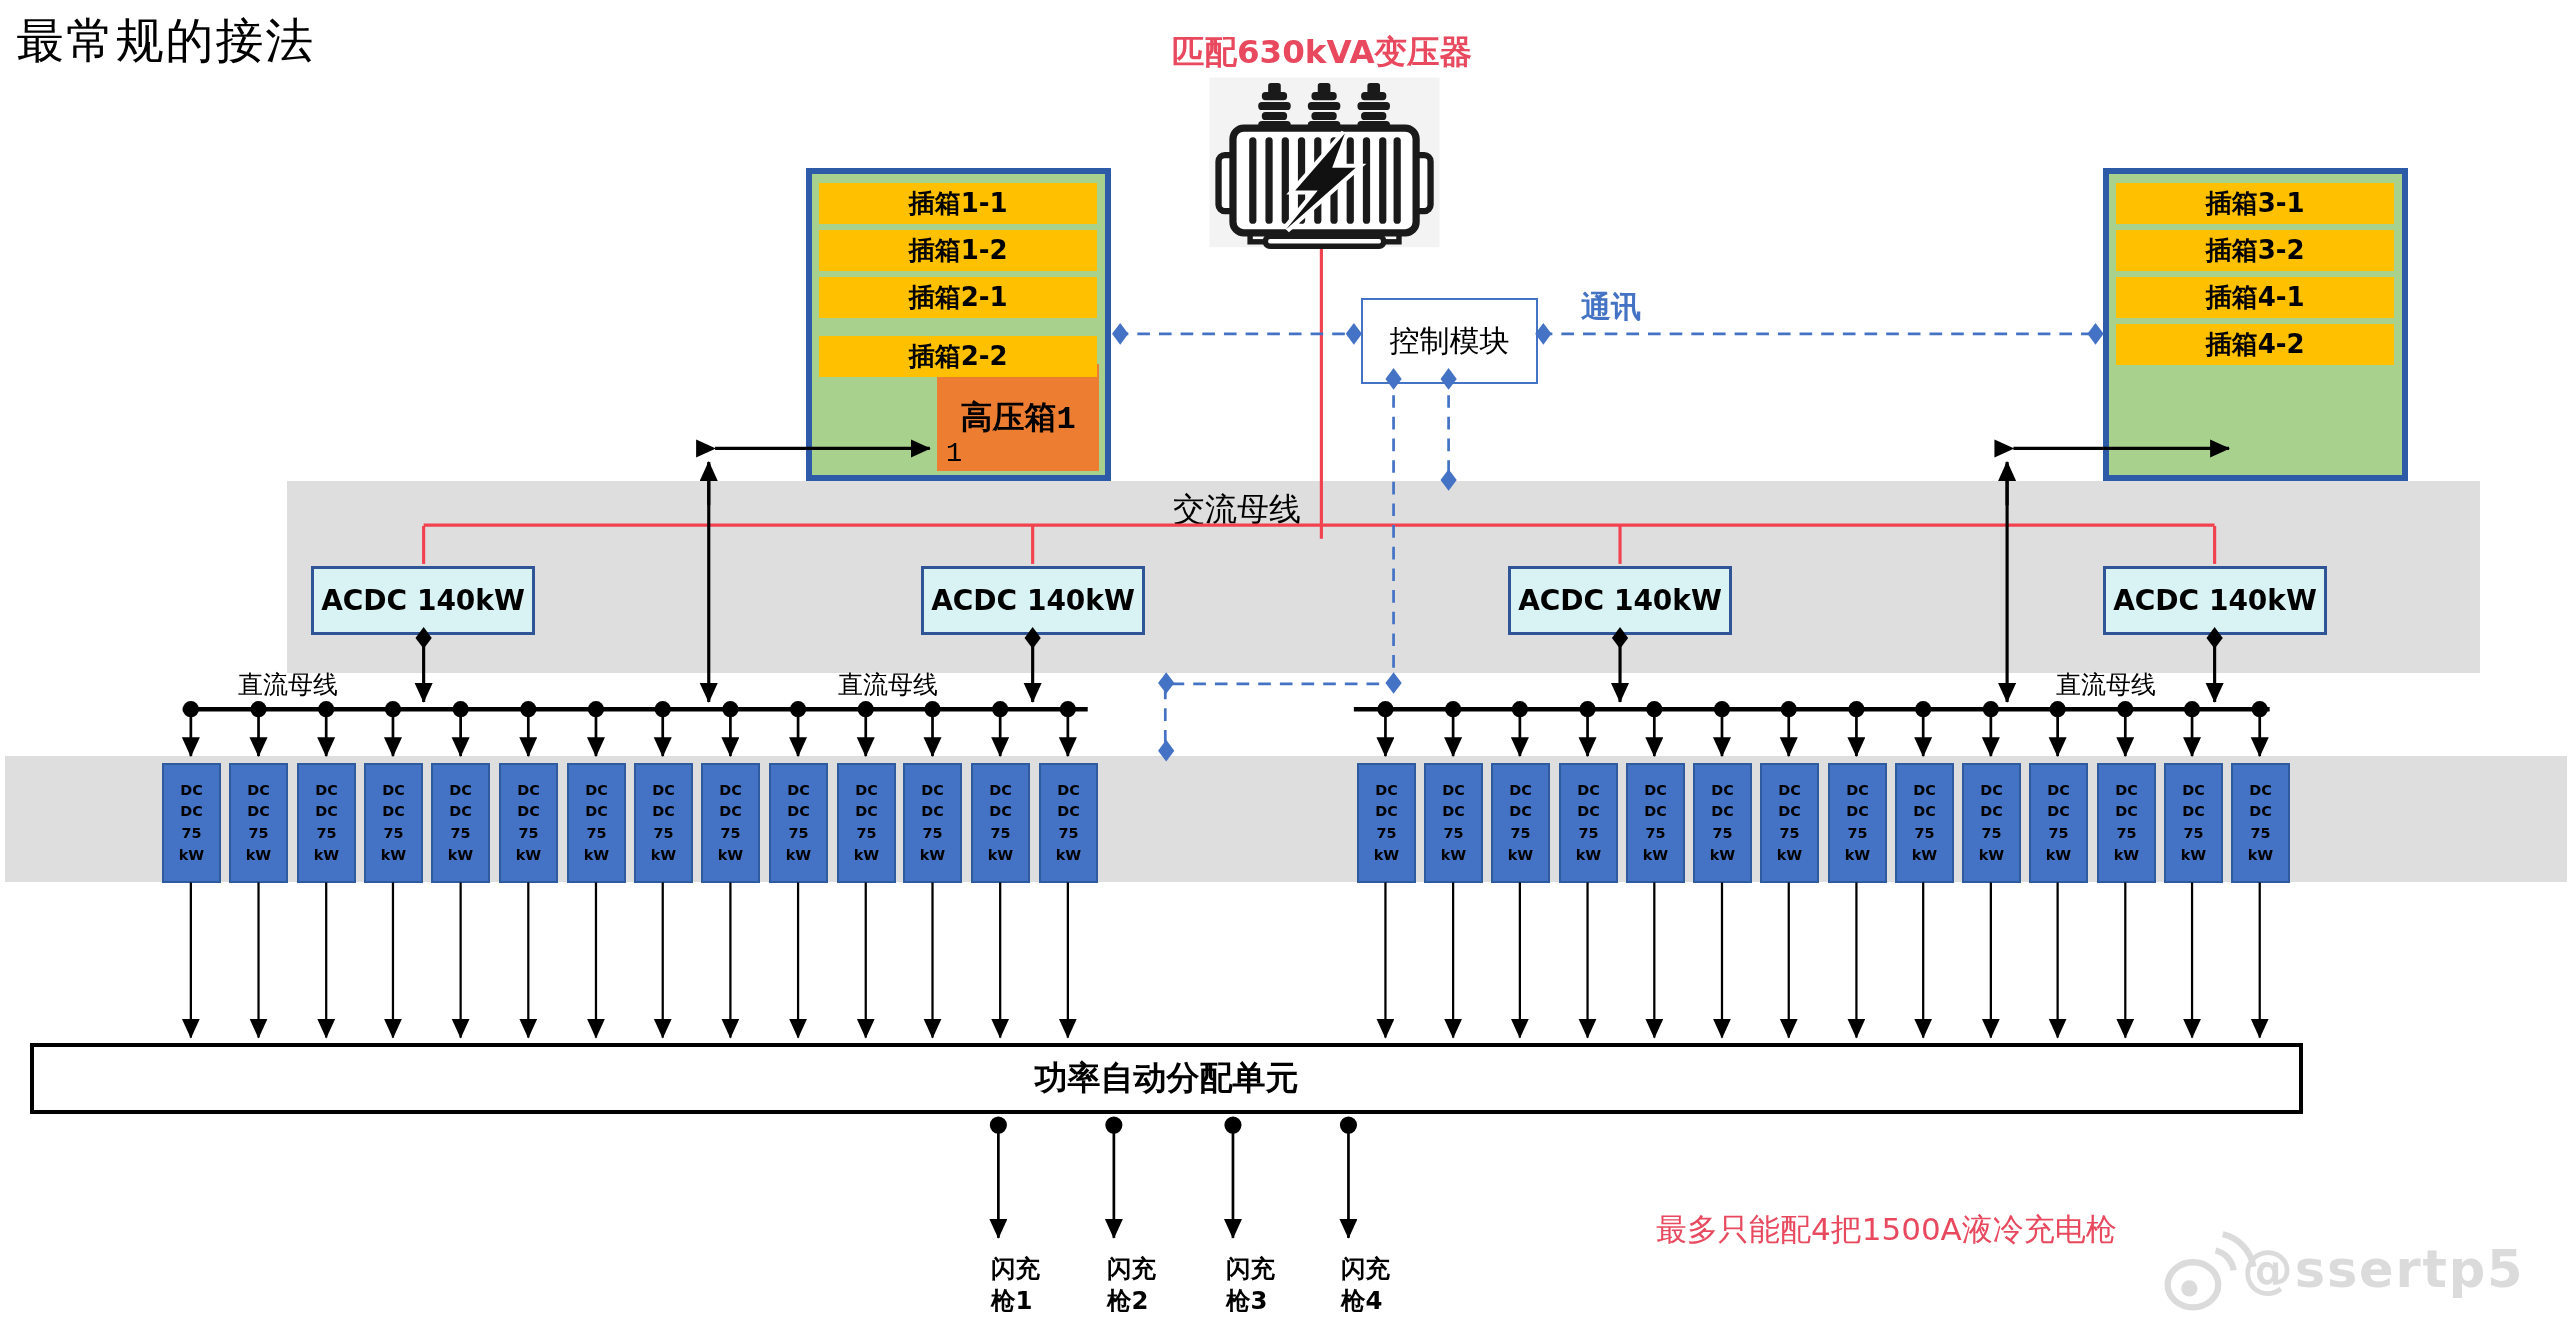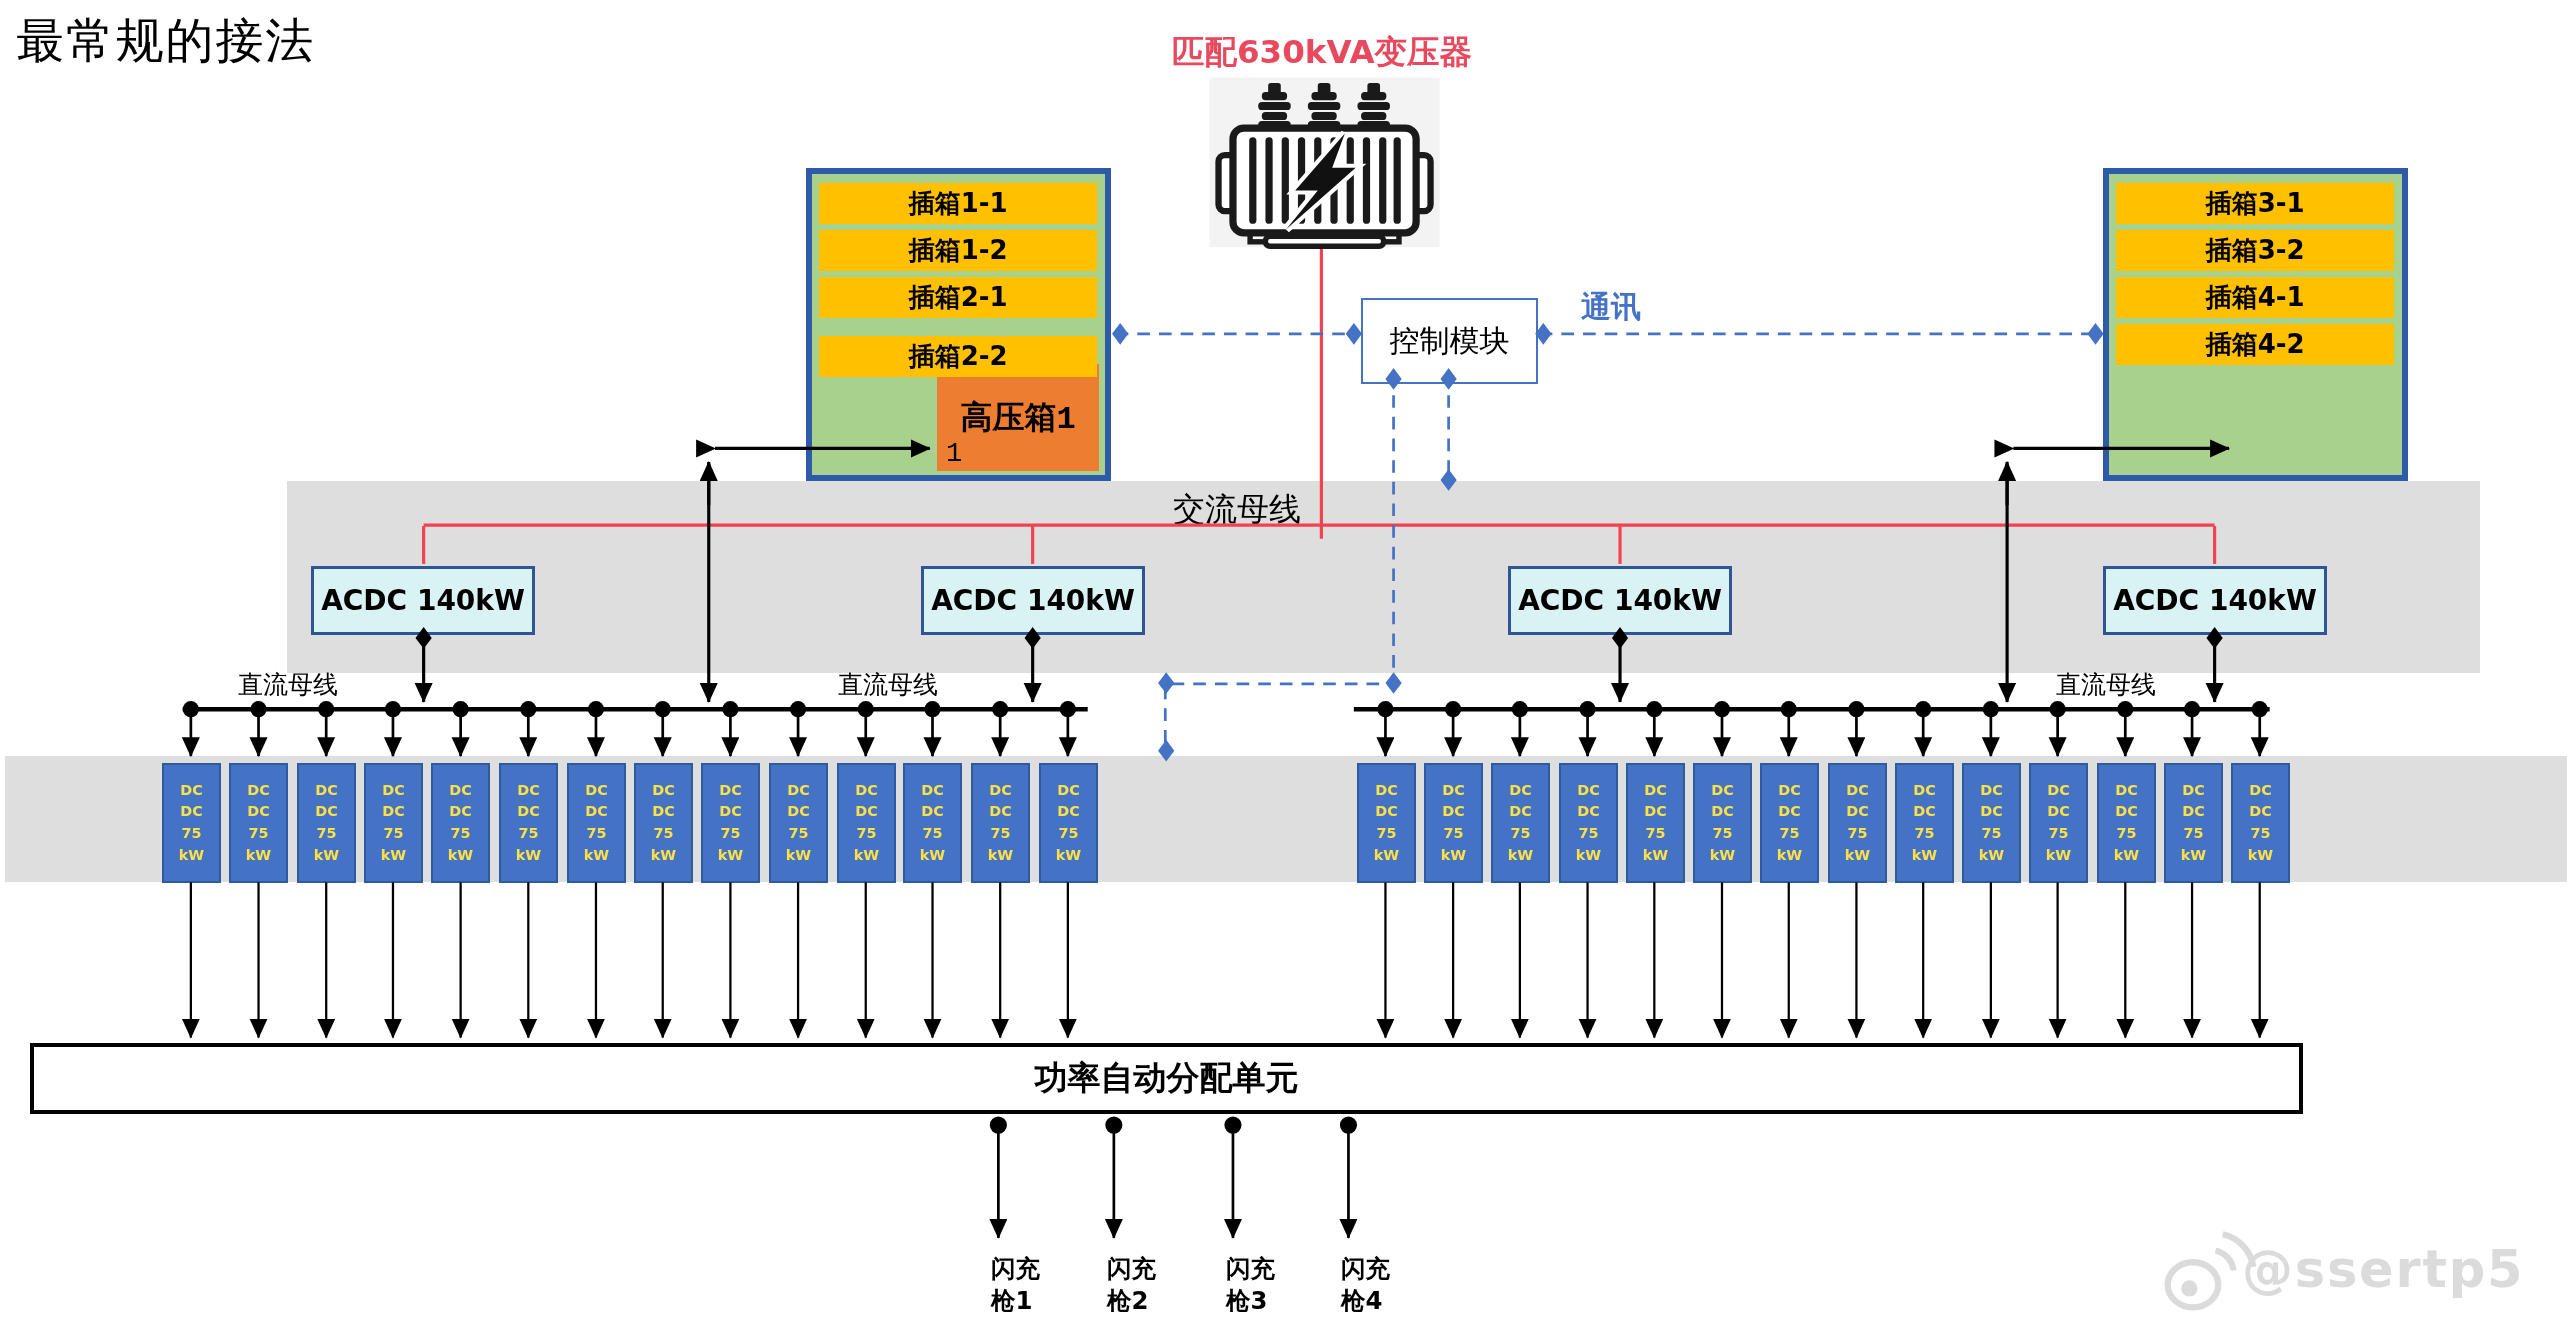--- a/index.html
+++ b/index.html
@@ -27,21 +27,21 @@
 
   .ctrl{position:absolute;left:1361px;top:298px;width:177px;height:86px;background:#fff;
         border:2.7px solid #4472c4;box-sizing:border-box;display:flex;align-items:center;
         justify-content:center;font-size:30px;z-index:2;}
 
   .pdu{position:absolute;left:30px;top:1043px;width:2273px;height:71px;background:#fff;
        border:4.5px solid #000;box-sizing:border-box;display:flex;align-items:center;
        justify-content:center;font-weight:700;font-size:33px;z-index:2;}
 
   .module{position:absolute;top:763px;width:59px;height:120px;background:#4472c4;
-          border:2.7px solid #2e5a9e;box-sizing:border-box;color:#fde047;font-size:14.4px;
+          border:2.7px solid #2e5a9e;box-sizing:border-box;color:#000000;font-size:14.4px;
           font-weight:600;display:flex;flex-direction:column;align-items:center;
           justify-content:center;line-height:1.5;z-index:2;text-align:center;}
 
   .lbl{position:absolute;z-index:3;white-space:nowrap;}
   #title{left:16.2px;top:9px;font-size:48px;font-weight:500;letter-spacing:1.8px;}
   #t-label{left:1172px;top:31px;font-size:32.5px;font-weight:700;color:#e9495e;}
   #ac-lbl{left:1173px;top:488px;font-size:32px;}
   .dc-lbl{font-size:25px;}
   #dc-lbl-1{left:238px;top:668px;}
   #dc-lbl-2{left:838px;top:668px;}
@@ -96,20 +96,21 @@
 
   <div class="acdc" id="acdc-1">ACDC 140kW</div>
   <div class="acdc" id="acdc-2">ACDC 140kW</div>
   <div class="acdc" id="acdc-3">ACDC 140kW</div>
   <div class="acdc" id="acdc-4">ACDC 140kW</div>
 
   <div class="pdu">
     <span>功率自动分配单元</span>
   </div>
 
+  <div class="lbl" id="note">最多只能配4把1500A液冷充电枪</div>
   <div class="lbl" id="wm-text">@ssertp5</div>
 
   <svg id="wires" width="2576" height="1320" viewBox="0 0 2854 1463">
     <defs>
       <marker id="arr" markerUnits="userSpaceOnUse" markerWidth="24" markerHeight="22" refX="21" refY="10" orient="auto">
         <path d="M0,0 L22,10 L0,20 Z" fill="#000"></path>
       </marker>
     </defs>
 
     <g stroke="#f2414f" stroke-width="3.5" fill="none">

